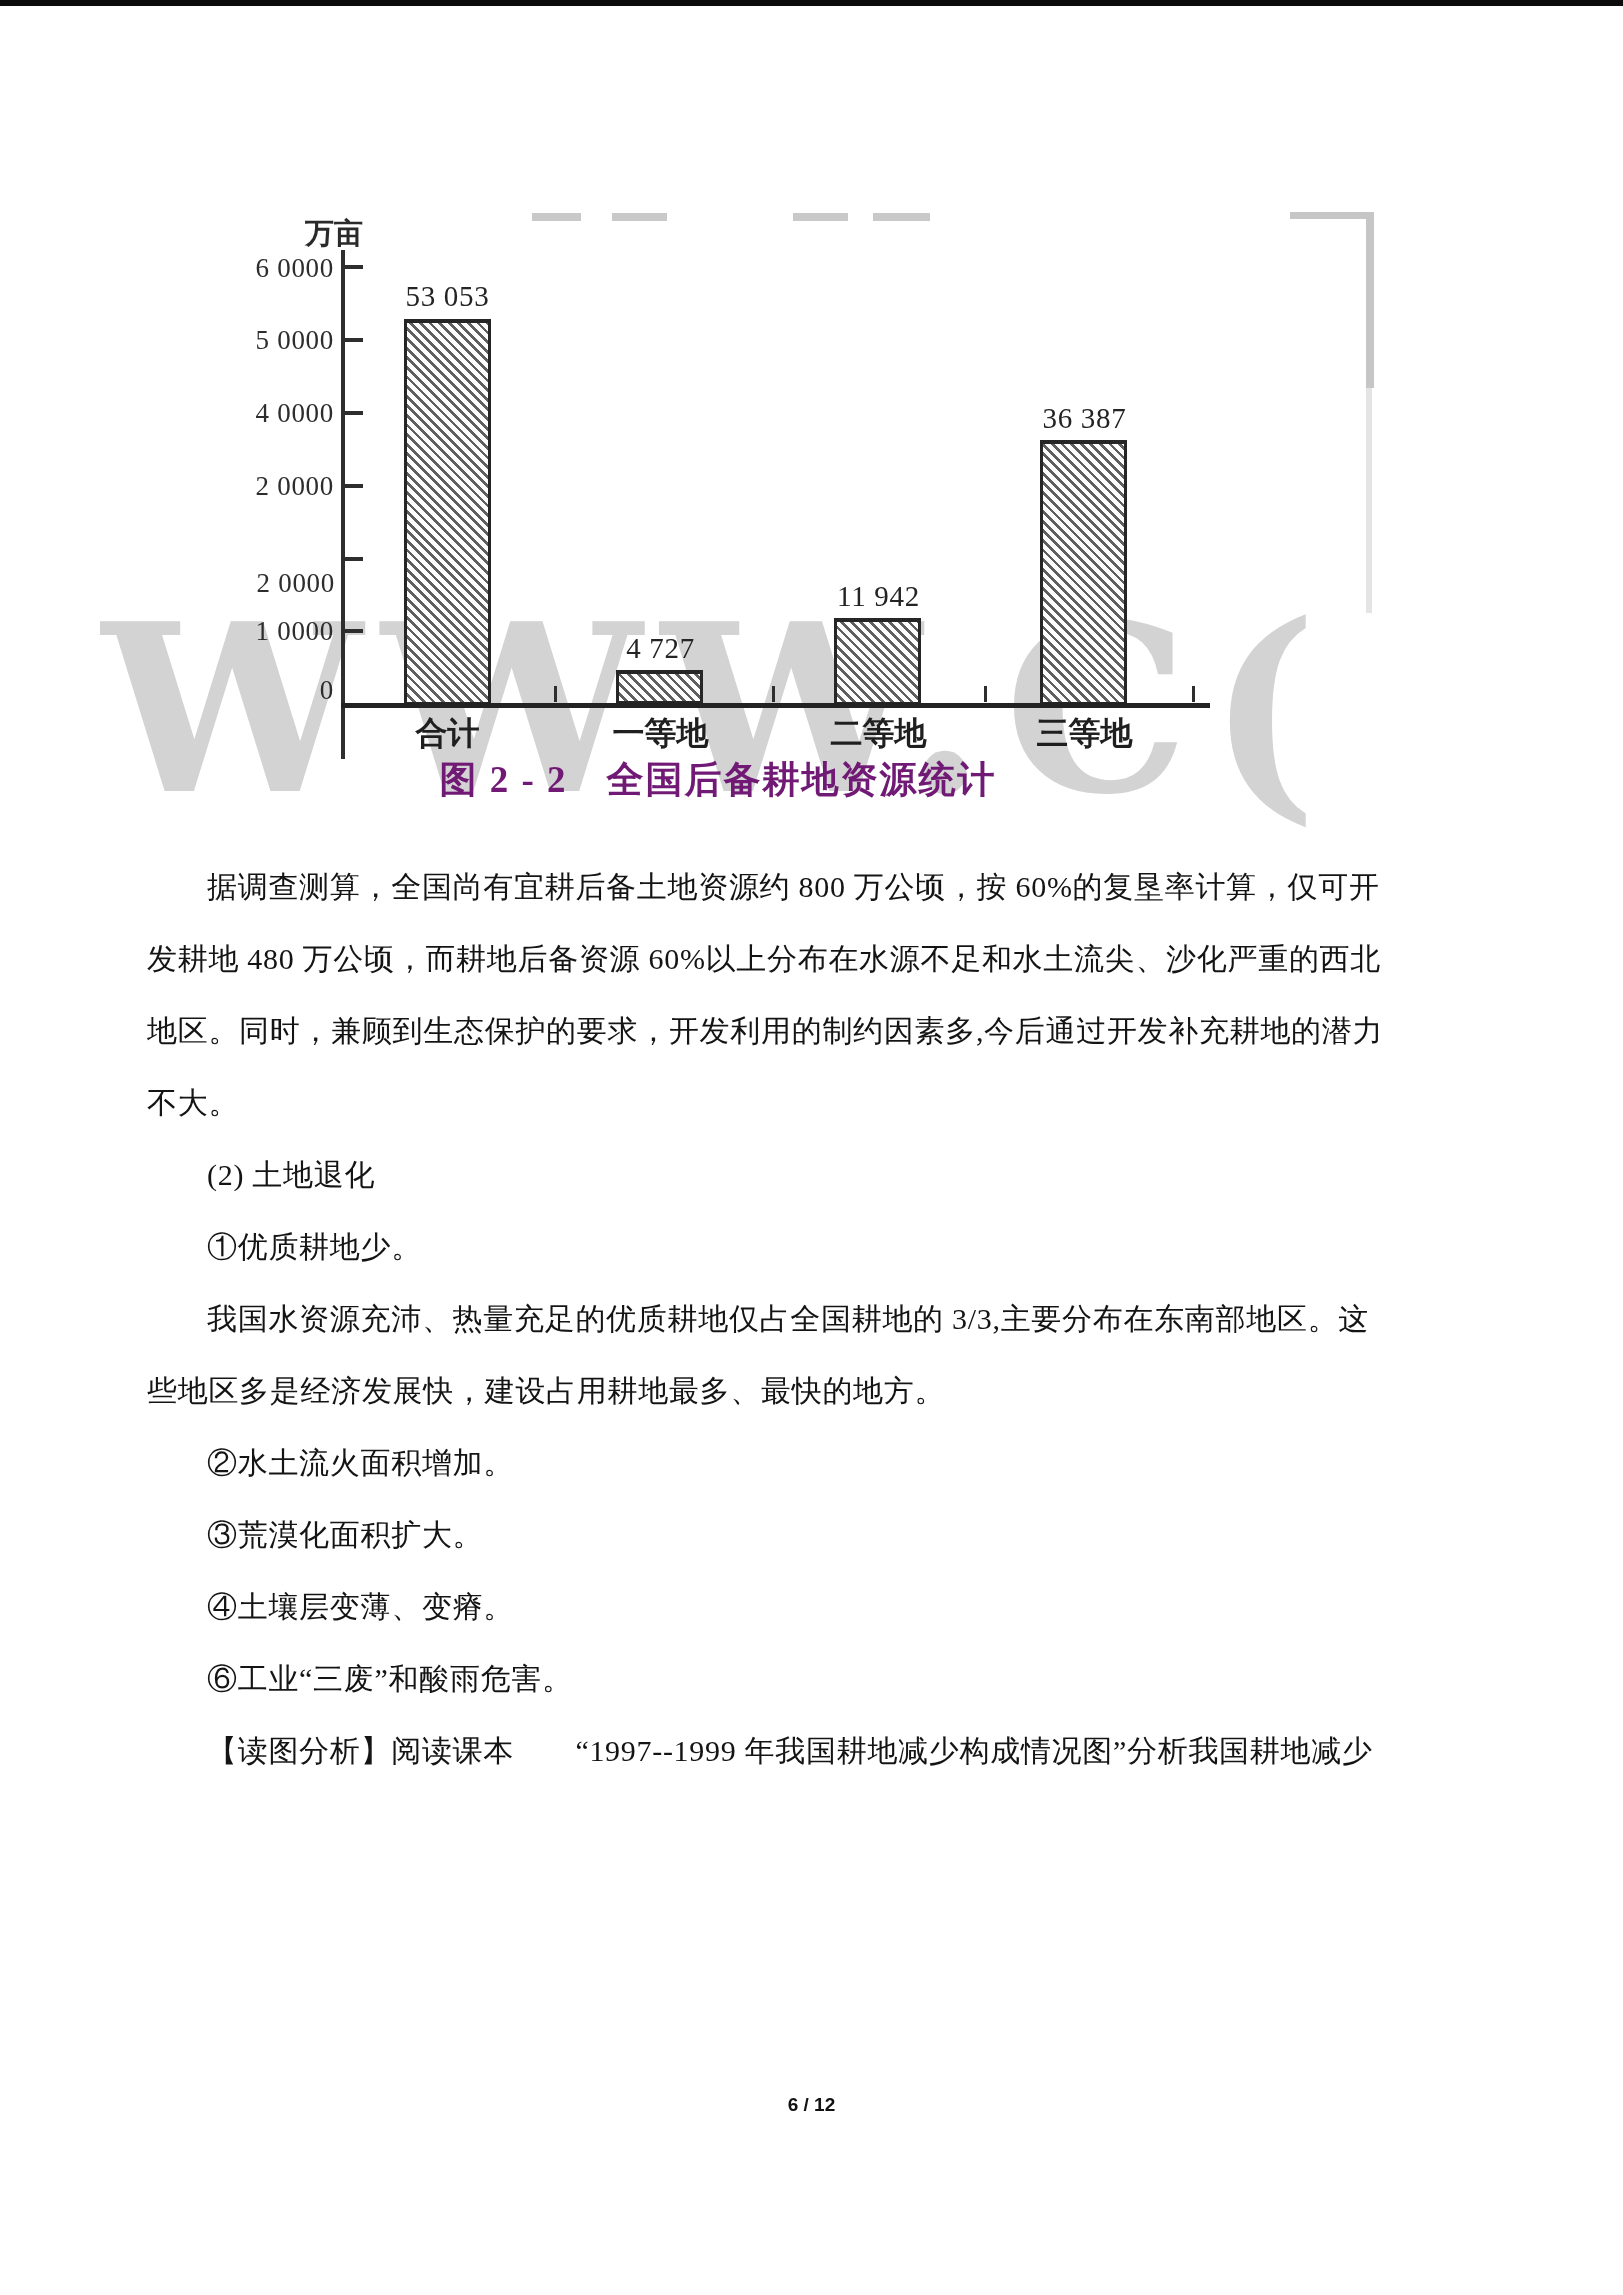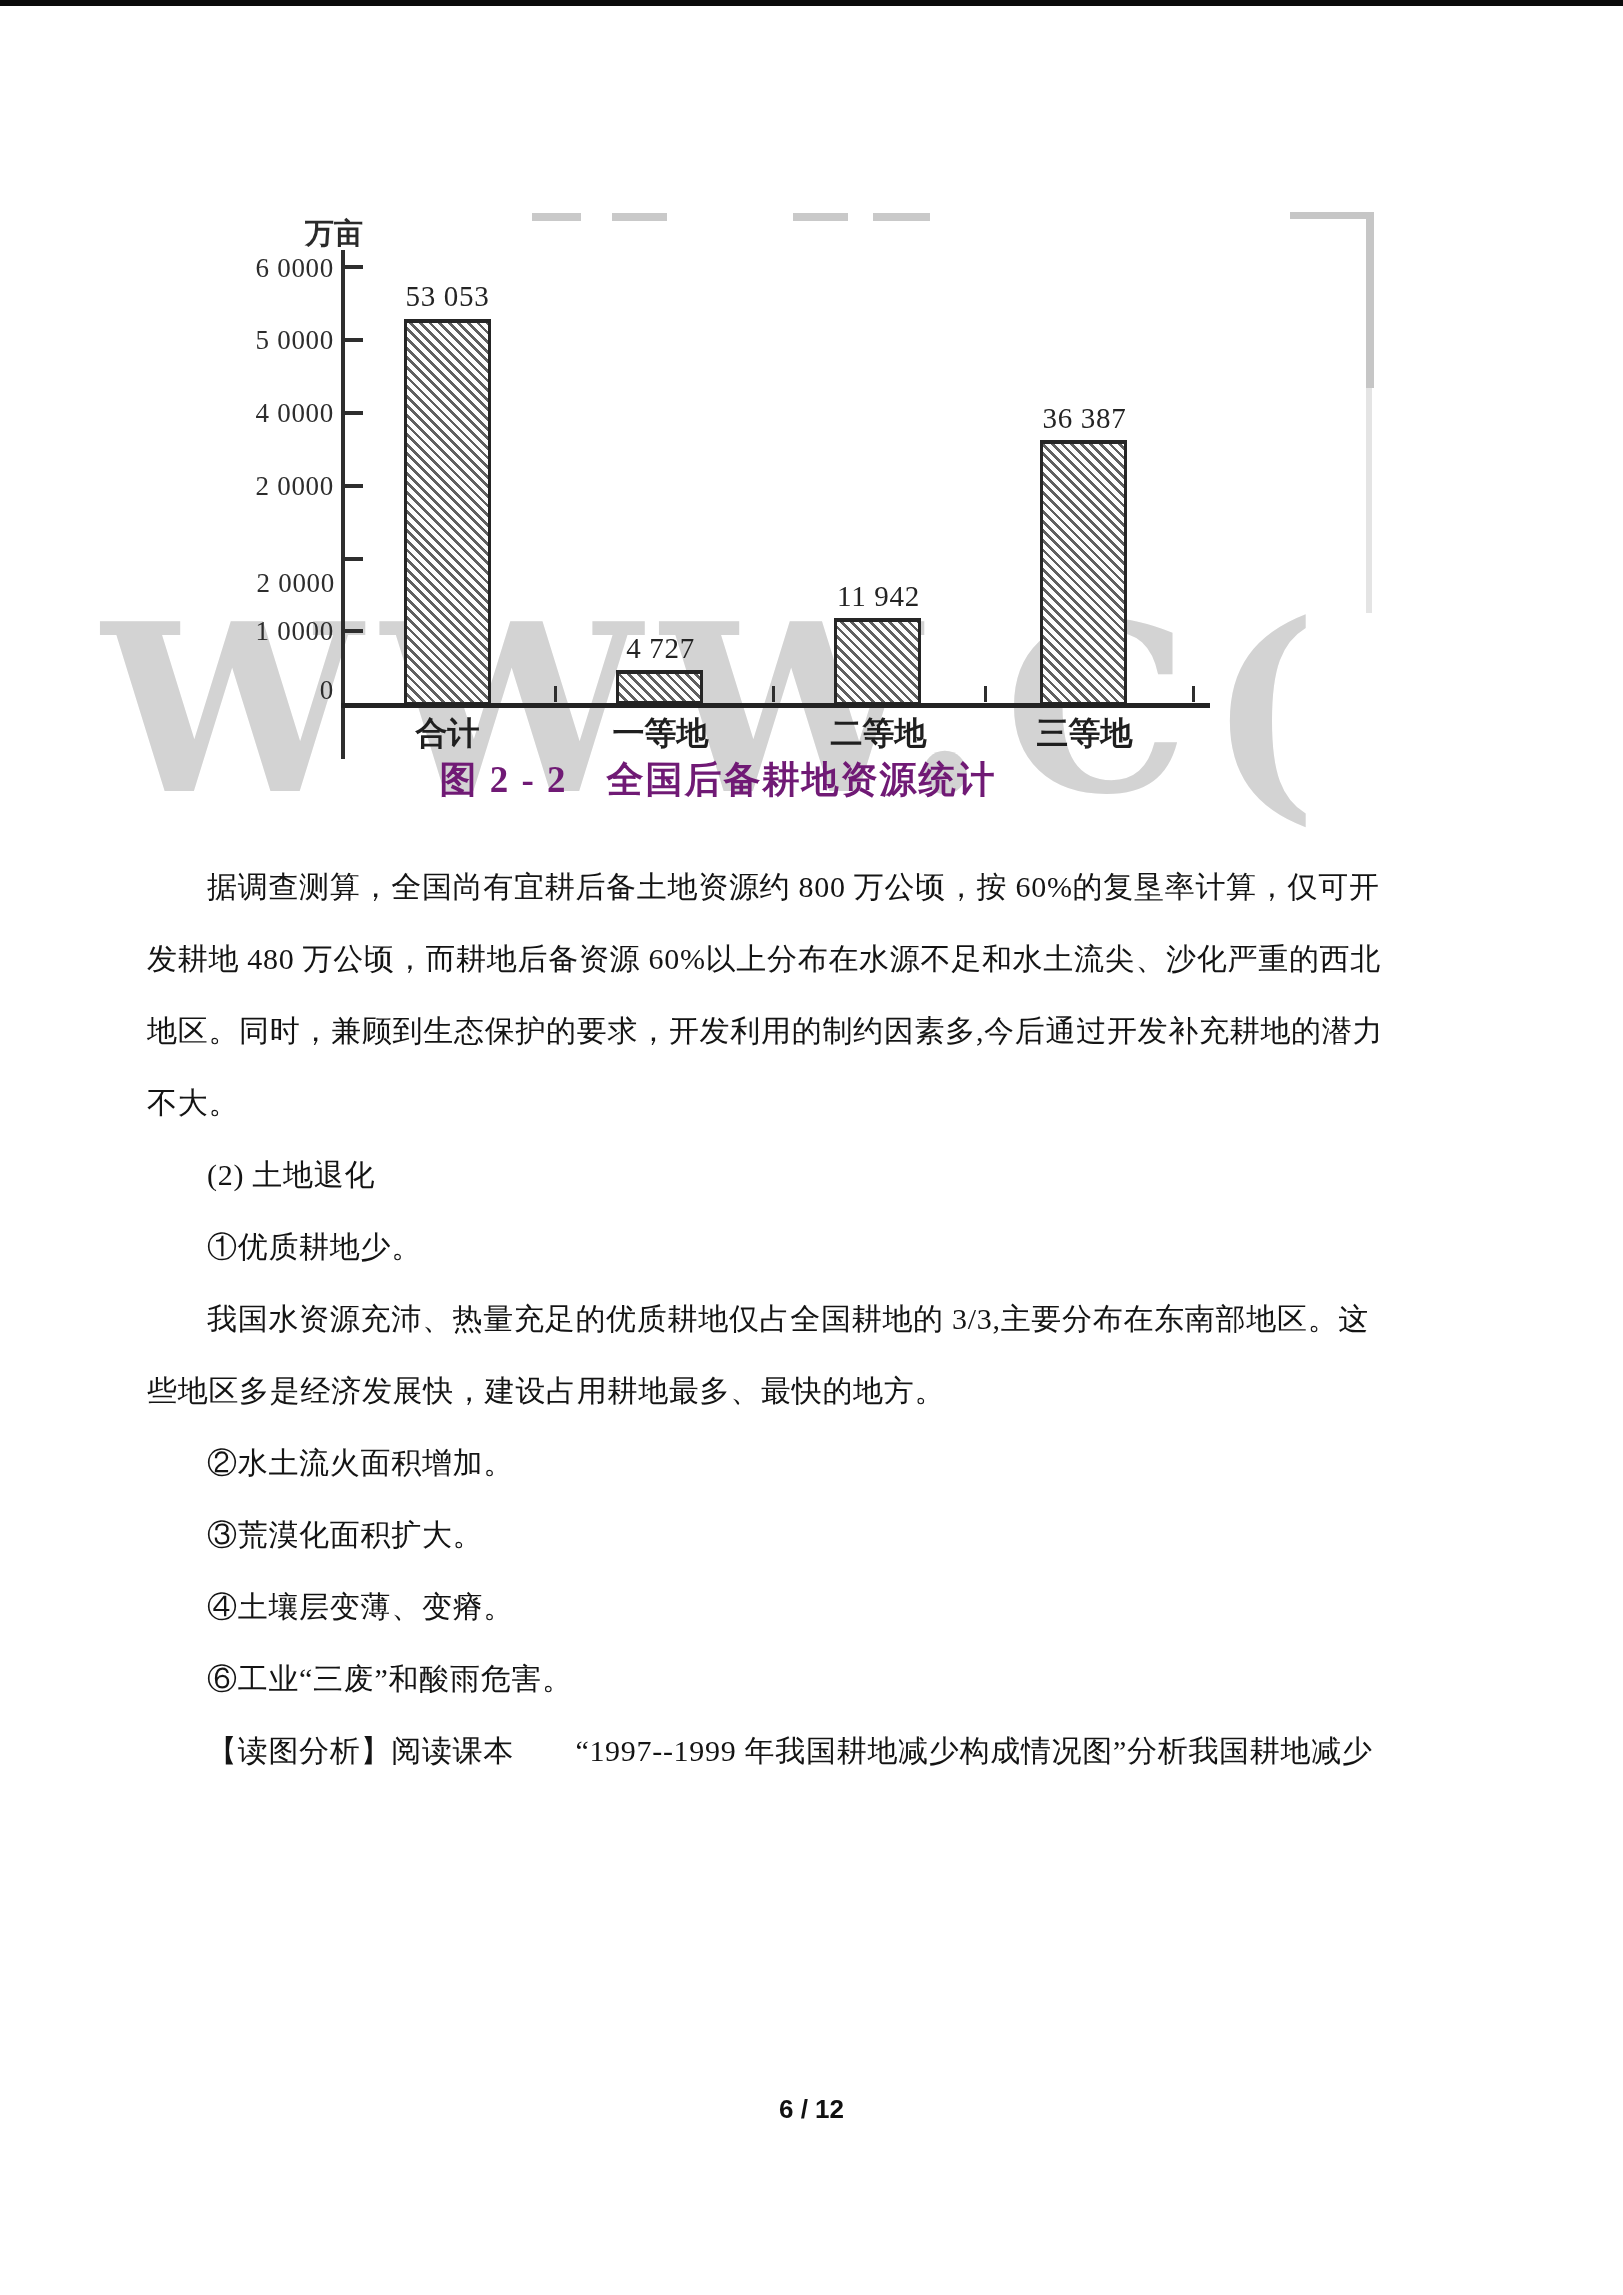--- a/index.html
+++ b/index.html
@@ -56,21 +56,21 @@
   .line{
     font-size:30px;line-height:72px;height:72px;white-space:nowrap;
     color:#141414;letter-spacing:0.7px;
   }
   .line.ind{padding-left:60px;}
 
   
   .footer{
     position:absolute;left:0;top:2094px;width:1623px;text-align:center;
     font-family:"Liberation Sans","DejaVu Sans",sans-serif;
-    font-size:26px;font-weight:700;color:#111111;z-index:4;
+    font-size:19px;font-weight:700;color:#111111;z-index:4;
   }
 </style>
 </head>
 <body>
 
 <div class="page">
 
   <div class="topbar"></div>
 
   <div class="chart">

